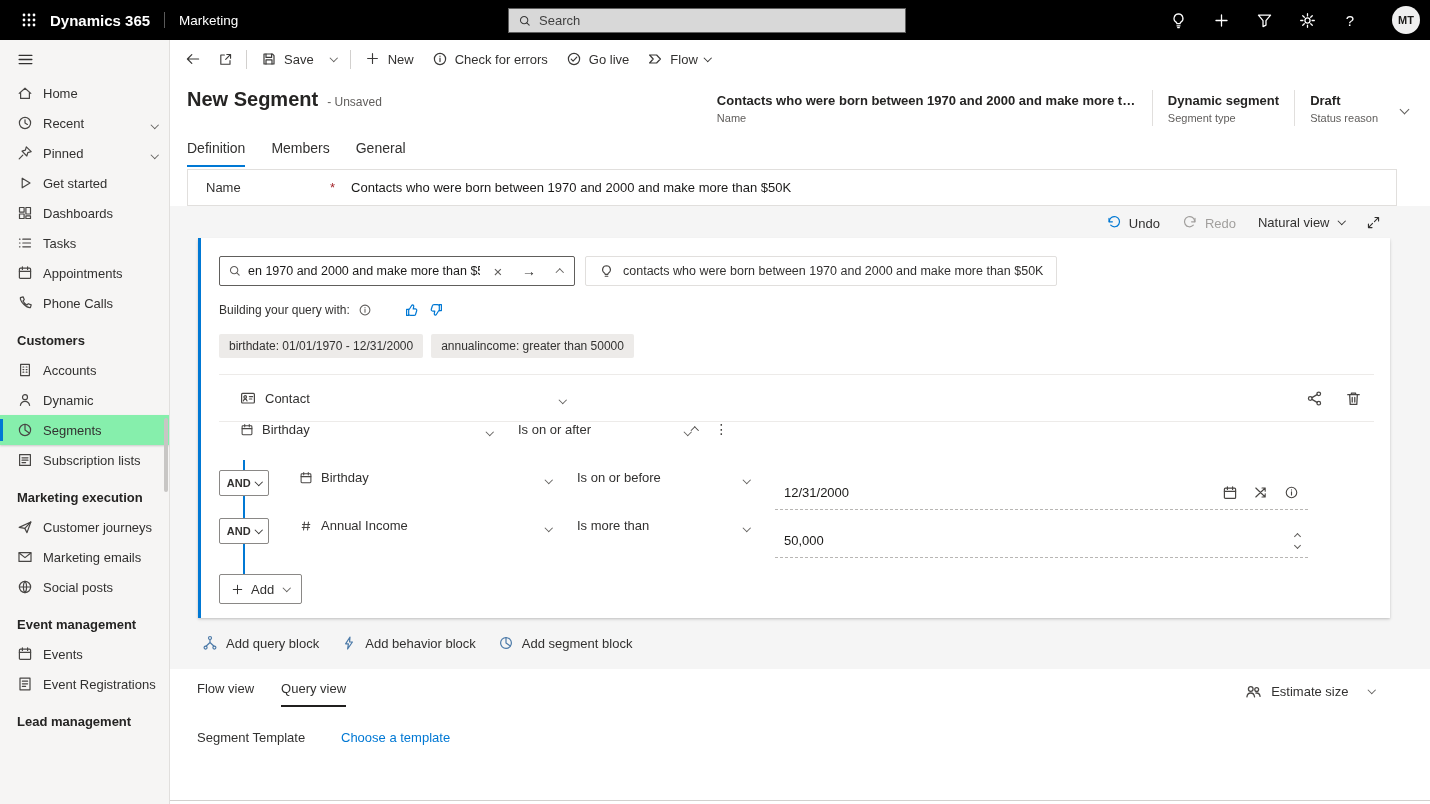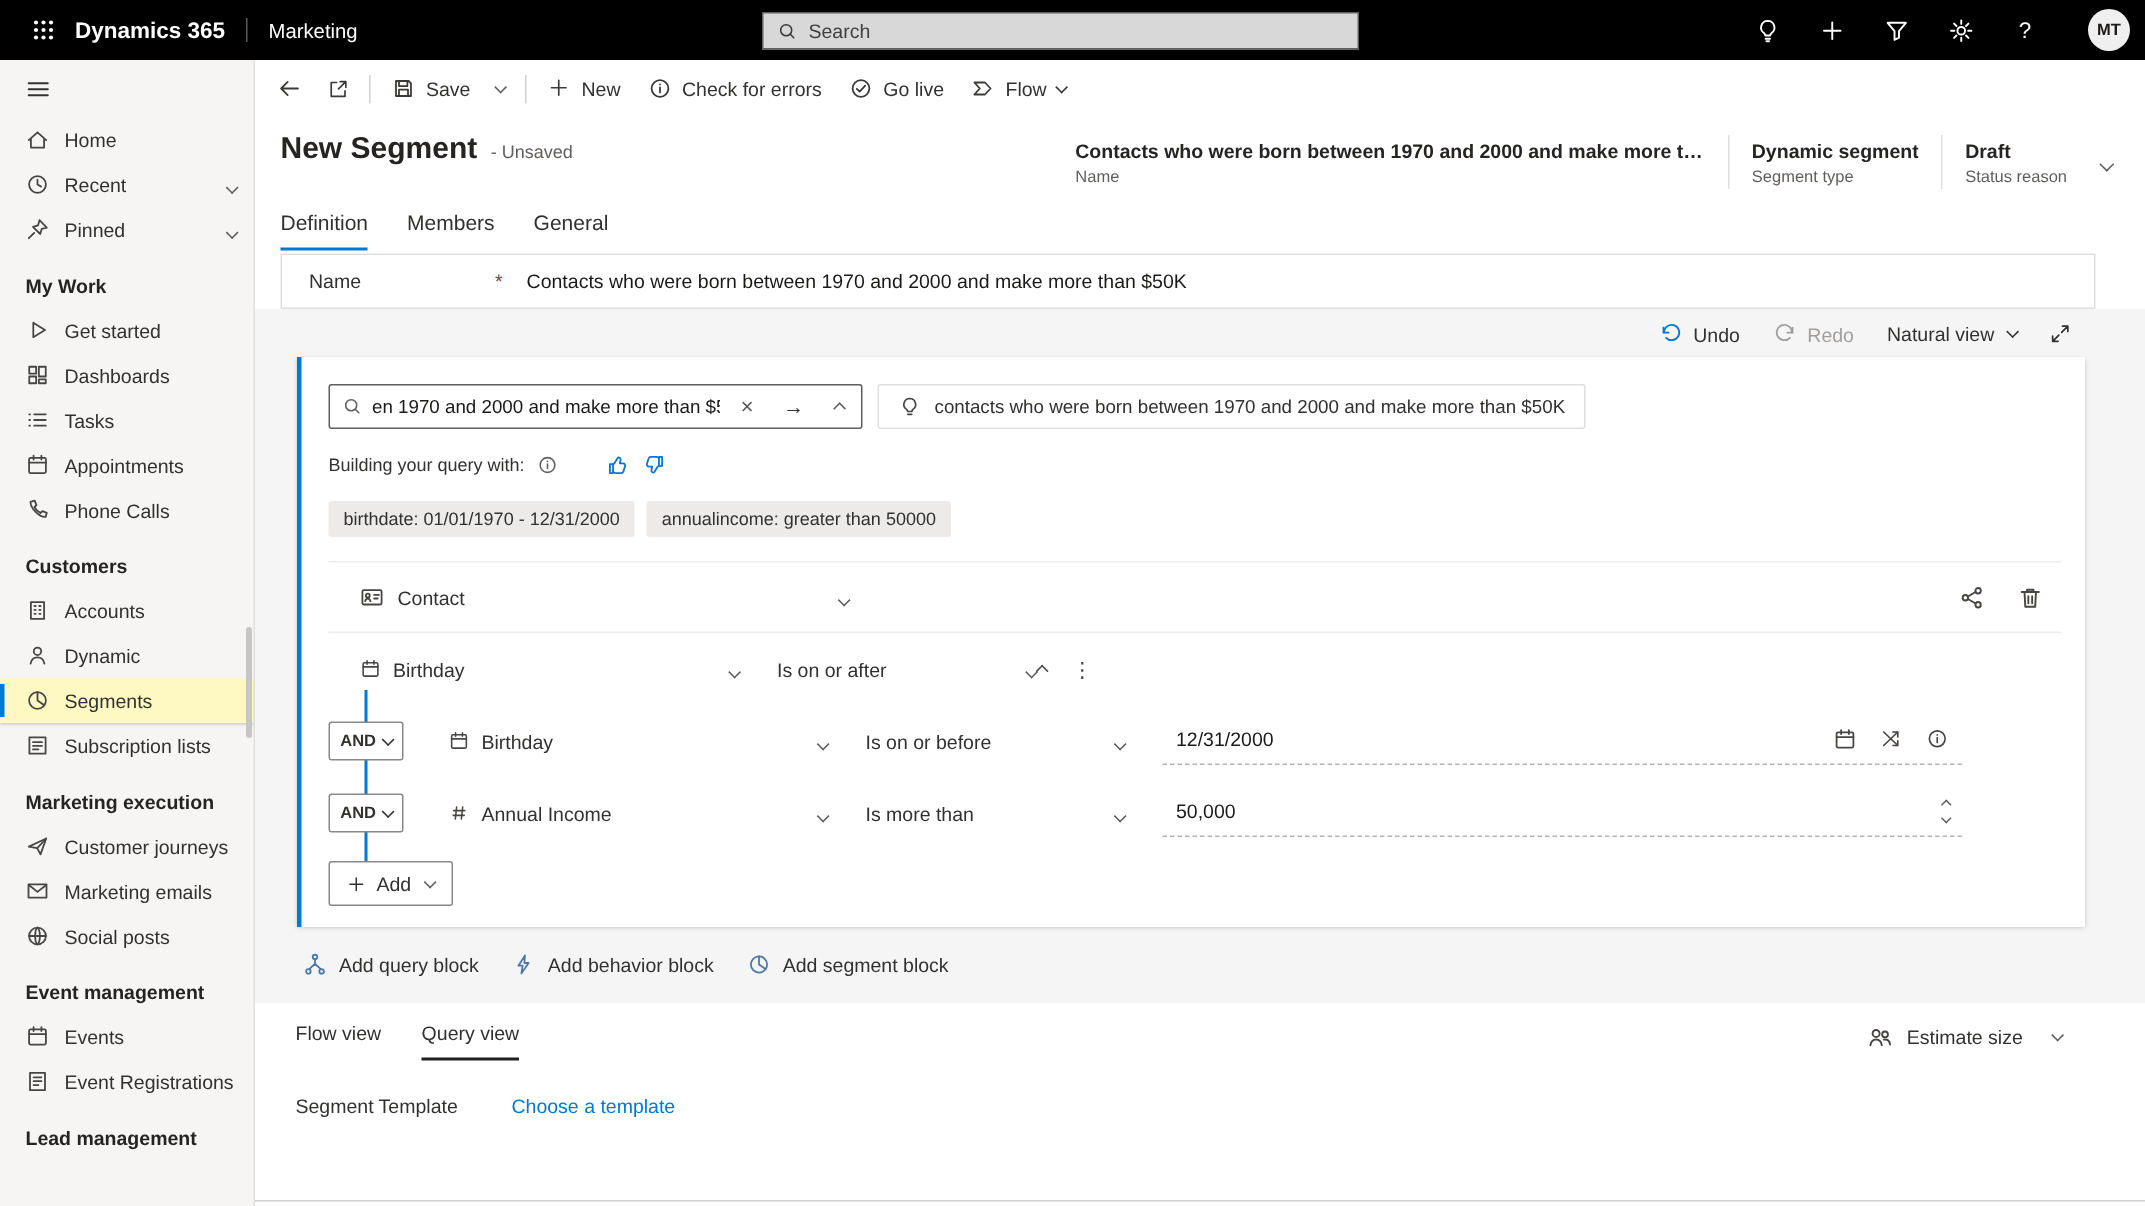--- a/index.html
+++ b/index.html
@@ -23,21 +23,21 @@
   .tb-avatar{width:28px;height:28px;border-radius:50%;background:#efefef;color:#1b1a19;font-size:11px;font-weight:700;display:flex;align-items:center;justify-content:center;margin-left:8px}
 
   .shell{display:flex;height:764px}
 
   
   .sidebar{width:170px;flex:0 0 170px;background:#f6f5f4;border-right:1px solid #e1dfdd;position:relative;overflow:hidden}
   .sb-burger{height:38px;display:flex;align-items:center;padding-left:17px;color:#323130;width:100%}
   .nav-item{height:30px;display:flex;align-items:center;gap:10px;padding:0 12px 0 17px;color:#323130;cursor:pointer;position:relative;white-space:nowrap}
   .nav-item .nicon{width:16px;height:16px;color:#484644;flex:0 0 16px}
   .nav-item .nchev{margin-left:auto;color:#605e5c}
-  .nav-item.selected{background:#fef9c3;box-shadow:0 1px 2px rgba(0,0,0,.18)}
+  .nav-item.selected{background:#86efac;box-shadow:0 1px 2px rgba(0,0,0,.18)}
   .nav-item.selected::before{content:"";position:absolute;left:0;top:4px;bottom:4px;width:3px;background:#0078d4}
   .nav-section{font-weight:700;color:#252423;padding:15px 0 7px 17px;white-space:nowrap}
   .sb-thumb{position:absolute;right:1px;top:378px;width:4px;height:74px;border-radius:2px;background:#c8c6c4}
 
   
   .chev{display:inline-block;width:7px;height:7px;border-right:1.4px solid currentColor;border-bottom:1.4px solid currentColor;transform:rotate(45deg);flex:0 0 auto;margin-top:-3px}
   .chev.up{transform:rotate(225deg);margin-top:3px}
   .chev.sm{width:5.5px;height:5.5px}
 
   
@@ -100,21 +100,21 @@
 
   .c-div{border:0;border-top:1px solid #edebe9;margin-top:16px}
 
   .entity-row{display:flex;align-items:center;height:46px}
   .entity-ctl{display:flex;align-items:center;gap:9px;margin-left:21px;width:325px;cursor:pointer}
   .entity-ctl .eicon{width:16px;height:16px;color:#484644;flex:0 0 auto}
   .entity-ctl .echev{margin-left:auto;color:#605e5c}
   .entity-actions{margin-left:auto;display:flex;align-items:center;gap:22px;padding-right:12px}
   .ea-ib{width:17px;height:17px;color:#484644}
 
-  .cond-row{display:flex;align-items:center;height:48px}
+  .cond-row{display:flex;align-items:flex-start;height:48px}
   .indent0{width:21px;flex:0 0 21px}
   .and-ctl{width:50px;height:26px;border:1px solid #8a8886;border-radius:2px;background:#fff;display:flex;align-items:center;justify-content:center;gap:5px;font-size:11px;font-weight:700;color:#323130;position:relative;z-index:1;flex:0 0 50px}
   .and-gap{width:30px;flex:0 0 30px}
   .attr-ctl{display:flex;align-items:center;gap:8px;width:252px;flex:0 0 252px;cursor:pointer}
   .attr-ctl .ficon{width:14px;height:14px;color:#484644;flex:0 0 auto}
   .attr-ctl .achev{margin-left:auto;color:#605e5c}
   .op-ctl{display:flex;align-items:center;margin-left:26px;width:172px;flex:0 0 172px;cursor:pointer}
   .op-ctl .ochev{margin-left:auto;color:#605e5c}
   .val-wrap{flex:1;align-self:center;height:32px;margin-left:26px;margin-right:8px;border-bottom:1px dashed #b8b6b4;display:flex;align-items:center;padding:0 8px 2px 9px;cursor:text}
   .val-text{flex:1;color:#1b1a19;white-space:nowrap}
@@ -257,21 +257,20 @@
       <span class="nicon">
           <svg class="ic" width="16" height="16" viewBox="0 0 16 16">
             <path d="M9.3 1.8l4.9 4.9-3.4.9-1 3.4-4.8-4.8 3.4-1z"></path>
             <path d="M5.8 10.2l-3.6 3.6"></path>
           </svg>
         </span>
       <span>Pinned</span>
       <span class="nchev"><span class="chev sm"></span></span>
     </div>
 
-    <div class="nav-section">My Work</div>
     <div class="nav-item">
       <span class="nicon">
           <svg class="ic" width="16" height="16" viewBox="0 0 16 16">
             <path d="M5.2 3.2v9.6L13 8z"></path>
           </svg>
         </span>
       <span>Get started</span>
     </div>
     <div class="nav-item">
       <span class="nicon">

